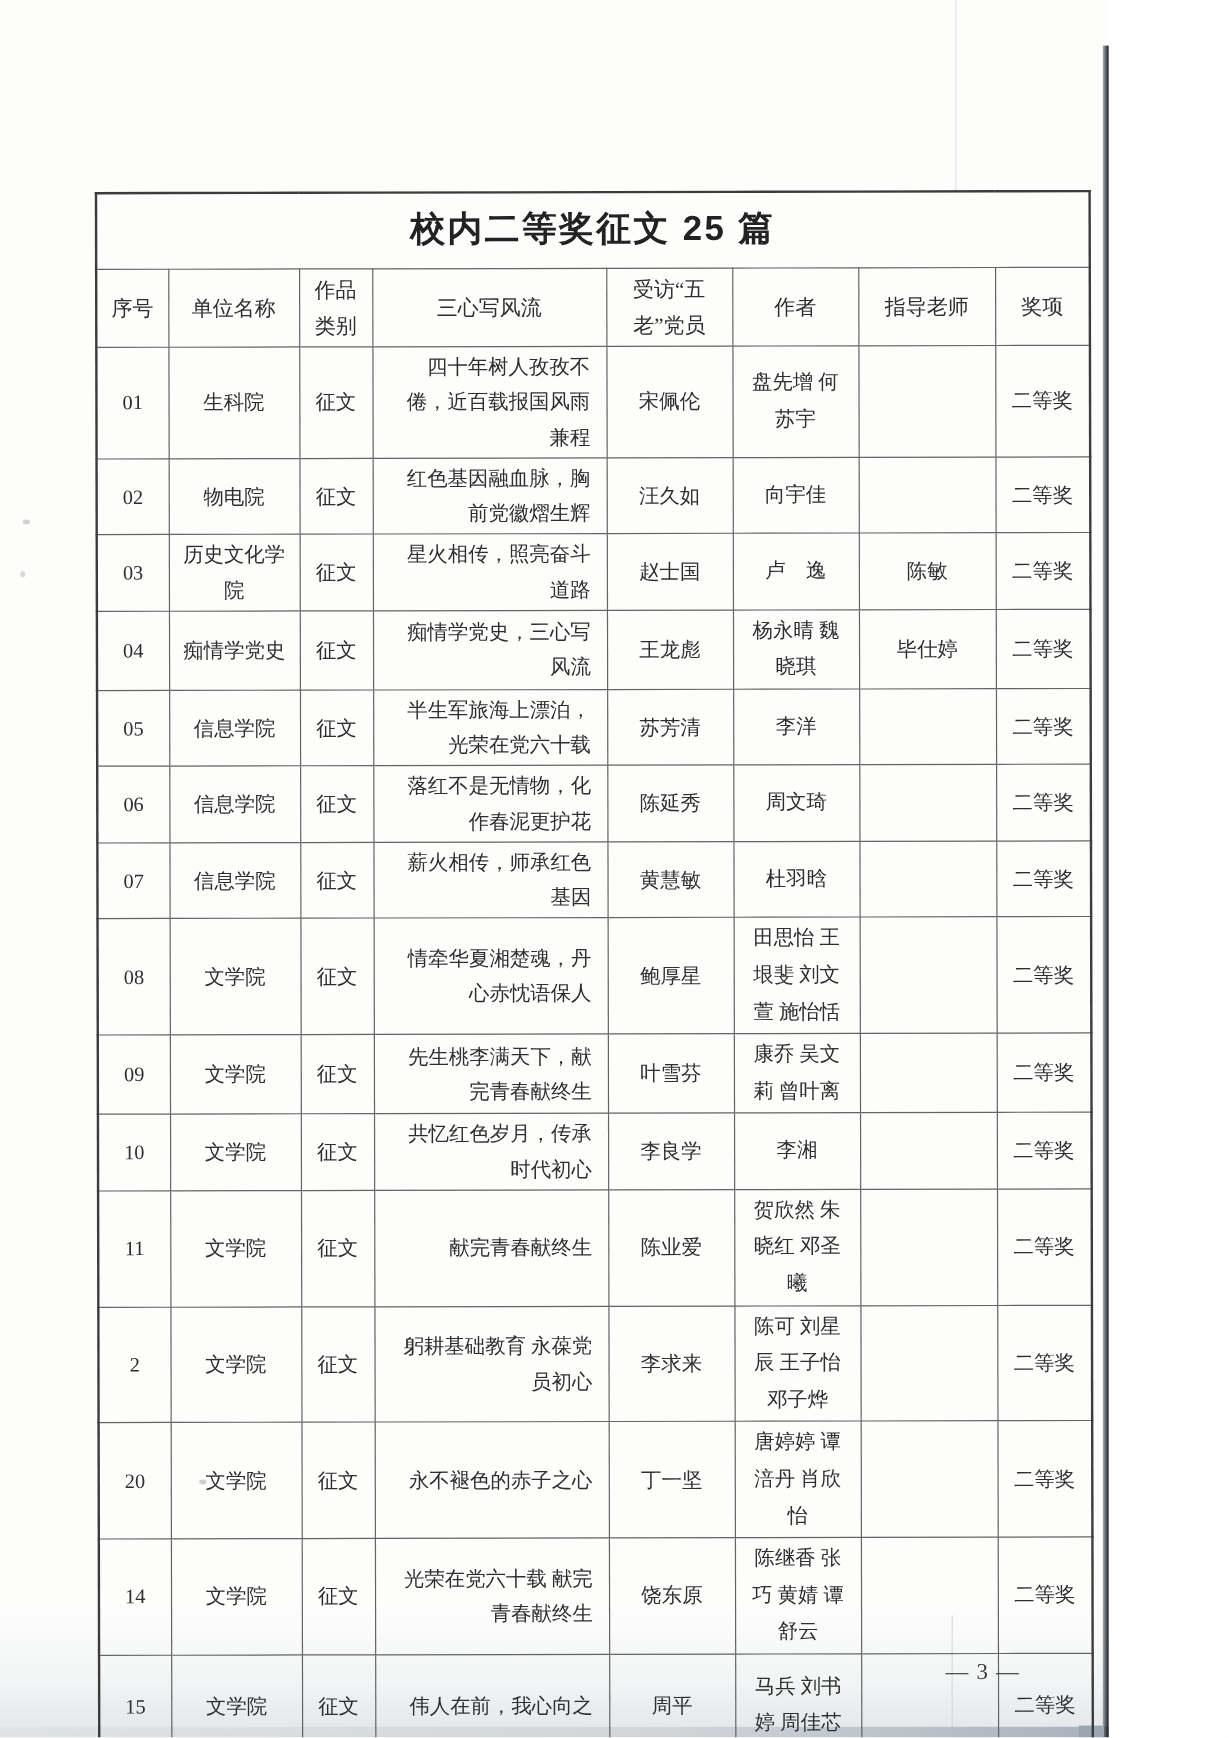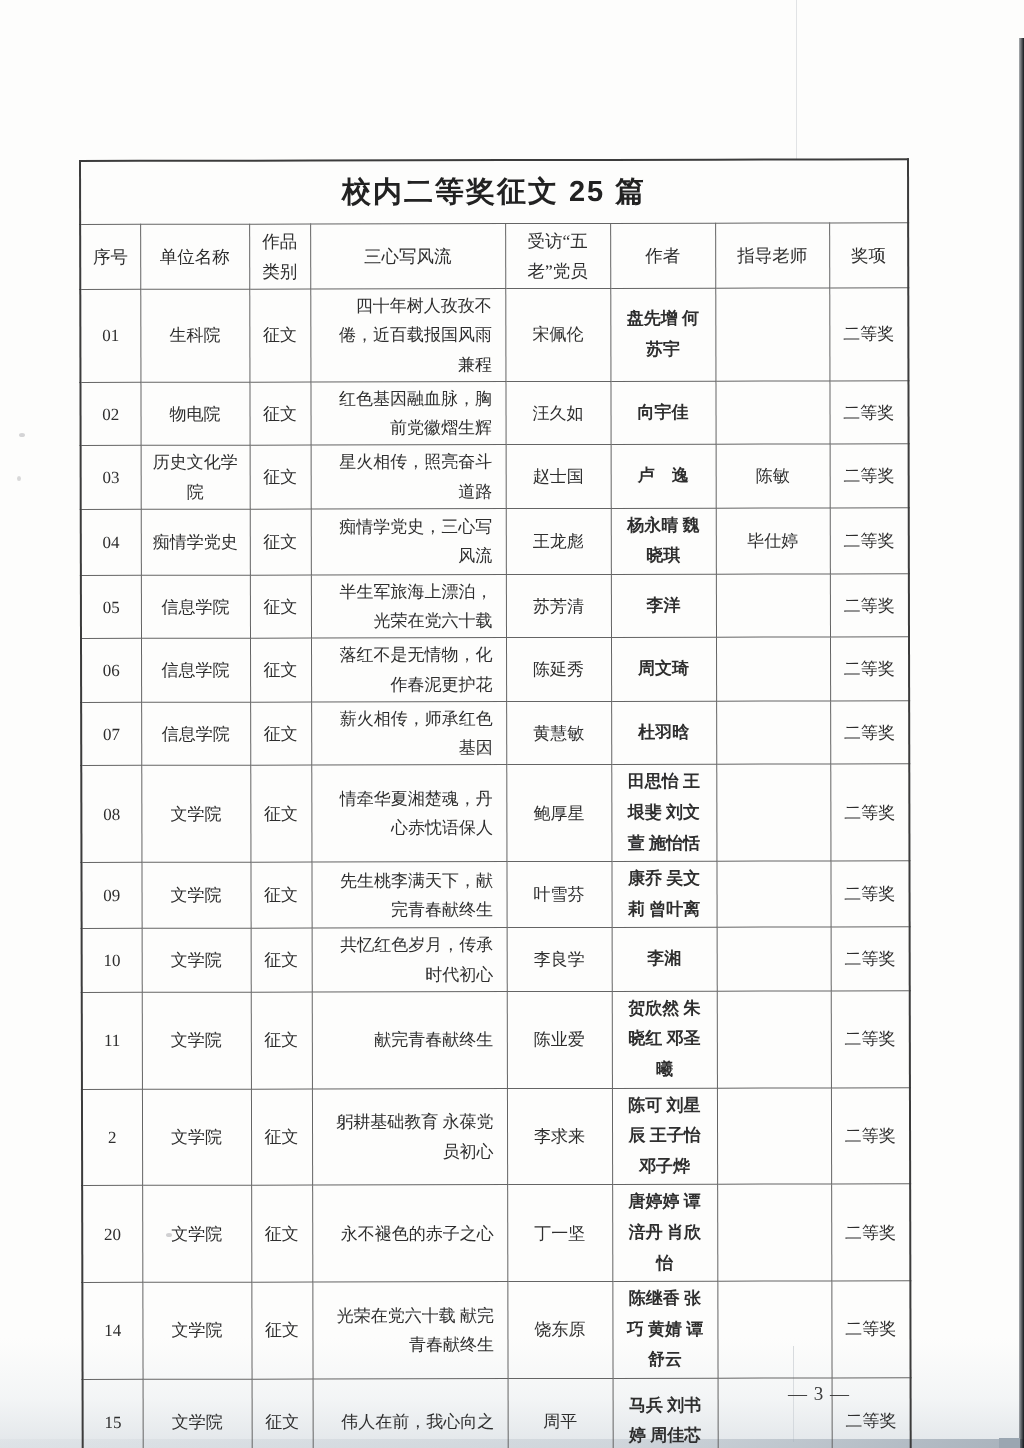--- a/index.html
+++ b/index.html
@@ -1,17 +1,17 @@
 <!DOCTYPE html>
 <html><head>
 <meta charset="utf-8">
 <style>
   html,body { margin:0; padding:0; background:#ffffff; }
   .page {
-    position:relative; width:1024px; height:1448px;
+    position:relative; width:924px; height:1448px;
     background:#fdfdfc; overflow:hidden;
     font-family:"Liberation Serif","DejaVu Serif",serif;
   }
   
   .bottom-tint {
     position:absolute; left:0; right:0; bottom:0; height:110px;
     background:linear-gradient(180deg, rgba(223,228,233,0) 0%, rgba(220,226,231,0.30) 55%, rgba(203,211,218,0.55) 100%);
   }
   .bottom-strip {
     position:absolute; left:0; right:0; bottom:0; height:9px;
@@ -48,21 +48,21 @@
     padding:2px 6px; font-weight:normal;
     overflow:hidden; word-break:break-all;
   }
   .award tr.title-row th {
     height:58px;
     font-family:"Liberation Sans","DejaVu Sans",sans-serif;
     font-weight:bold; font-size:29px; letter-spacing:2px; color:#222;
   }
   .award tr.header-row th { height:57px; font-size:17.5px; padding:2px 4px; }
   .award td.col-title  { padding:2px 13px;text-align:right; }
-  .award td.col-authors{ padding:2px 8px; line-height:1.8;font-weight:bold; }
+  .award td.col-authors{ padding:2px 8px; line-height:1.8; }
   .award td.col-member { padding:2px 4px; }
   tbody tr:nth-child(1){height:85px;} tbody tr:nth-child(2){height:58px;}
   tbody tr:nth-child(3){height:58px;} tbody tr:nth-child(4){height:61px;}
   tbody tr:nth-child(5){height:59px;} tbody tr:nth-child(6){height:59px;}
   tbody tr:nth-child(7){height:60px;} tbody tr:nth-child(8){height:87px;}
   tbody tr:nth-child(9){height:58px;} tbody tr:nth-child(10){height:60px;}
   tbody tr:nth-child(11){height:86px;} tbody tr:nth-child(12){height:86px;}
   tbody tr:nth-child(13){height:75px;} tbody tr:nth-child(14){height:83px;}
   tbody tr:nth-child(15){height:87px;}
 

